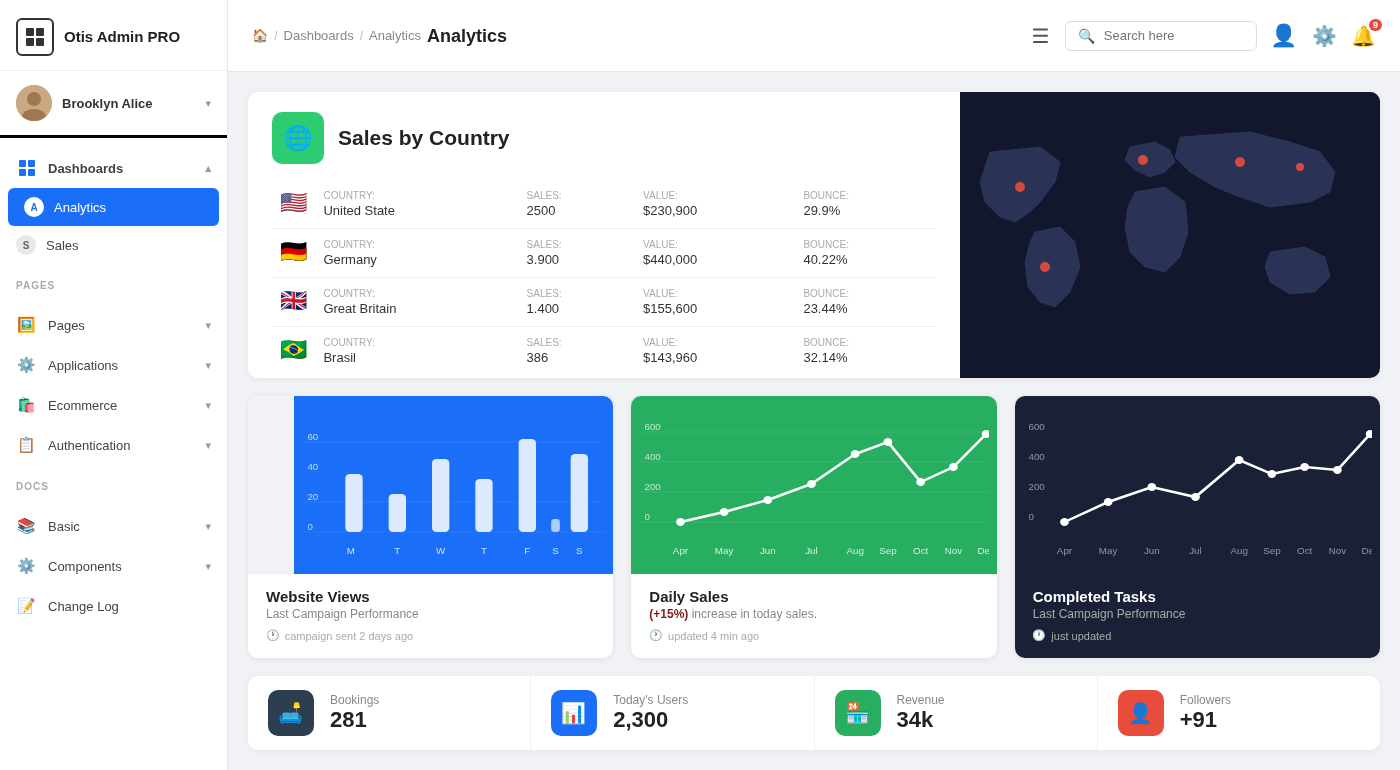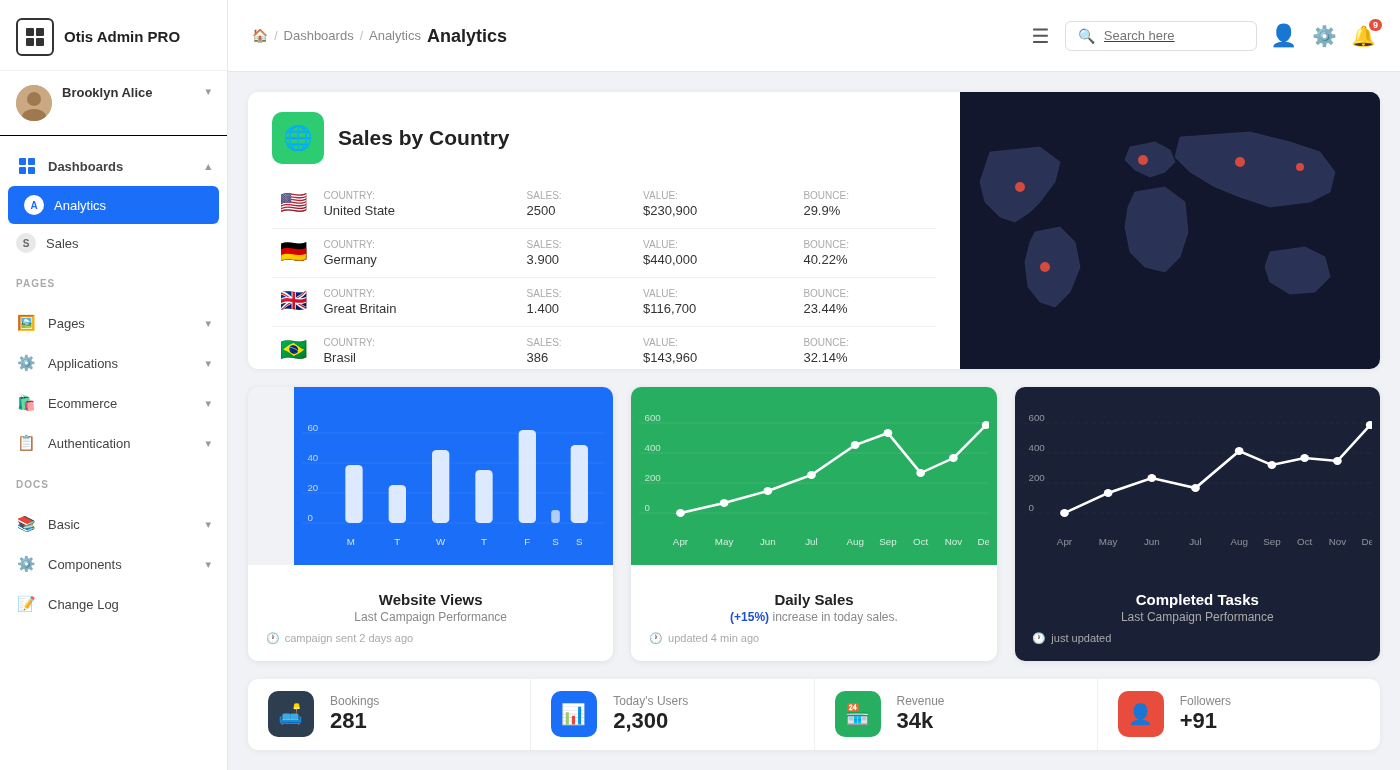--- a/index.html
+++ b/index.html
@@ -15,22 +15,22 @@
       display: flex; align-items: center; gap: 10px;
       padding: 18px 16px 14px; border-bottom: 1px solid #f0f0f0;
     }
     .logo-icon {
       width: 38px; height: 38px; border: 2px solid #333; border-radius: 6px;
       display: flex; align-items: center; justify-content: center; font-size: 18px;
     }
     .logo-text { font-weight: 700; font-size: 15px; color: #222; line-height: 1.2; }
 
     .sidebar-user {
-      display: flex; gap: 10px;
-      padding: 14px 16px; border-bottom: 1px solid #000000;
+      display: flex; align-items: center; gap: 10px;
+      padding: 14px 16px; border-bottom: 3px solid #000000;
     }
     .user-avatar {
       width: 36px; height: 36px; border-radius: 50%; background: #c9a882;
       display: flex; align-items: center; justify-content: center;
       font-size: 18px; overflow: hidden;
     }
     .user-name { font-size: 13px; font-weight: 600; color: #333; flex: 1; }
     .chevron-icon { color: #999; font-size: 11px; }
 
     .sidebar-section { padding: 10px 0; }
@@ -69,21 +69,21 @@
     .breadcrumb-item { font-size: 13px; color: #888; }
     .breadcrumb-sep { color: #bbb; font-size: 12px; }
     .breadcrumb-current { font-size: 18px; font-weight: 700; color: #222; display: block; margin-top: 1px; }
     .topbar-menu-icon { font-size: 20px; color: #555; cursor: pointer; }
     .topbar-right { display: flex; align-items: center; gap: 14px; }
     .search-box {
       display: flex; align-items: center; border: 1px solid #ddd; border-radius: 6px;
       padding: 6px 12px; gap: 8px; background: #fff;
     }
     .search-box input {
-      border: none; outline: none; font-size: 13px; color: #701a75; width: 140px; text-decoration: underline;
+      border: none; outline: none; font-size: 13px; color: #000000; width: 140px;
     }
     .topbar-icon { font-size: 18px; color: #666; cursor: pointer; position: relative; }
     .notification-badge {
       position: absolute; top: -5px; right: -6px; background: #e74c3c;
       color: #fff; font-size: 9px; border-radius: 10px; padding: 1px 4px;
       font-weight: 700;
     }
 
     
     .page-content { flex: 1; overflow-y: auto; padding: 20px; display: flex; flex-direction: column; gap: 18px; }
@@ -113,24 +113,24 @@
     
     .stats-row { display: flex; gap: 18px; }
     .stat-card {
       flex: 1; border-radius: 10px; overflow: hidden;
       box-shadow: 0 1px 6px rgba(0,0,0,0.08); display: flex; flex-direction: column;
     }
     .stat-card-chart { flex: 1; padding: 16px 8px 8px; min-height: 160px; position: relative; }
     .stat-card-blue { background: #1a6ef7; margin-left: 46px; }
     .stat-card-green { background: #27ae60; }
     .stat-card-dark { background: #1a2035; }
-    .stat-card-info { background: #fff; padding: 26px 18px 16px; text-align: center; }
+    .stat-card-info { background: #fff; padding: 14px 18px 16px; }
     .stat-title { font-size: 15px; font-weight: 700; color: #222; }
     .stat-subtitle { font-size: 12px; color: #888; margin-top: 2px; }
-    .stat-highlight { color: #1d4ed8; font-weight: 600; }
+    .stat-highlight { color: #7f1d1d; font-weight: 600; }
     .stat-timestamp { font-size: 11px; color: #aaa; margin-top: 8px; display: flex; align-items: center; gap: 5px; }
 
     
     .bottom-stats { display: flex; gap: 0; background: #fff; border-radius: 10px; overflow: hidden; box-shadow: 0 1px 6px rgba(0,0,0,0.06); }
     .bottom-stat { flex: 1; display: flex; align-items: center; padding: 16px 20px; gap: 16px; border-right: 1px solid #f0f0f0; }
     .bottom-stat:last-child { border-right: none; }
     .bottom-stat-icon {
       width: 46px; height: 46px; border-radius: 10px;
       display: flex; align-items: center; justify-content: center; font-size: 20px; color: #fff; flex-shrink: 0;
     }
@@ -318,21 +318,21 @@
       <td>
         <div class="country-label">Country:</div>
         <div class="country-value">Great Britain</div>
       </td>
       <td>
         <div class="country-label">Sales:</div>
         <div class="country-value">1.400</div>
       </td>
       <td>
         <div class="country-label">Value:</div>
-        <div class="country-value">$116,700</div>
+        <div class="country-value">$155,600</div>
       </td>
       <td>
         <div class="country-label">Bounce:</div>
         <div class="country-value">23.44%</div>
       </td>
     </tr>
               <tr>
       <td style="width:40px;"><span style="font-size:22px;">🇧🇷</span></td>
       <td>
         <div class="country-label">Country:</div>

